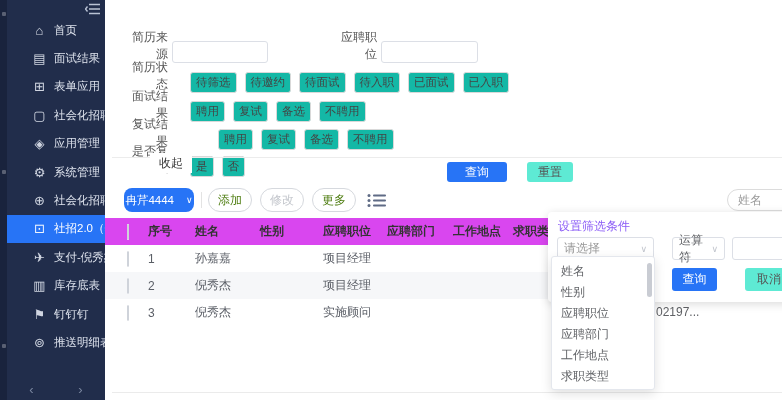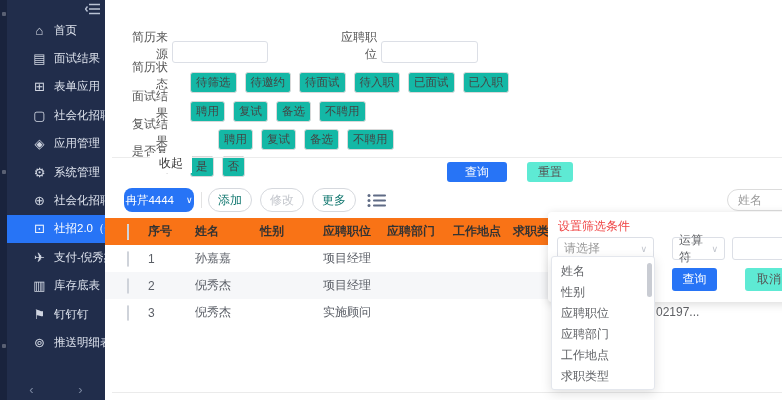--- a/index.html
+++ b/index.html
@@ -39,42 +39,42 @@
   .collapse-tab { position:absolute; left:45px; top:153px; width:42px; height:20px; background:#fff; text-align:center; line-height:20px; color:#333; cursor:pointer; z-index:2; }
   .btn { display:inline-flex; align-items:center; justify-content:center; border:none; border-radius:3px; font-size:12px; cursor:pointer; font-family:inherit; }
   .btn-primary { background:#2774f6; color:#fff; }
   .btn-plain { background:#5eead4; color:#555; }
   .q-btn { position:absolute; left:342px; top:162px; width:60px; height:20px; }
   .r-btn { position:absolute; left:422px; top:162px; width:46px; height:20px; }
   
   .user-btn { position:absolute; left:19px; top:188px; width:70px; height:24px; border-radius:8px; gap:12px; font-size:11.5px; }
   .user-btn .chev { font-size:9px; }
   .tdiv { position:absolute; left:96px; top:192px; width:1px; height:16px; background:#e3e3e3; }
-  .ol-btn { position:absolute; top:188px; width:44px; height:24px; background:#fff; border:1px solid #d6d9de; border-radius:12px; color:#0f766e; }
+  .ol-btn { position:absolute; top:188px; width:44px; height:24px; background:#fff; border:1px solid #d6d9de; border-radius:12px; color:#4d7c0f; }
   .ol-btn.add { left:103px; } .ol-btn.edit { left:155px; color:#c3c6cc; } .ol-btn.more { left:207px; }
   .list-icon { position:absolute; left:262px; top:193px; width:20px; height:15px; cursor:pointer; }
   .name-search { position:absolute; left:622px; top:189px; width:68px; height:22px; border:1px solid #dcdcdc; border-radius:11px; padding:0 10px; font-size:12px; outline:none; font-family:inherit; }
   .name-search::placeholder { color:#999; }
   
   .trow { position:absolute; left:0; width:677px; height:27px; display:flex; align-items:center; }
-  .thead { top:218px; background:#f97316; color:#333; font-weight:bold; }
+  .thead { top:218px; background:#d946ef; color:#333; font-weight:bold; }
   .r0 { top:245px; } .r1 { top:272px; background:#f6f7f9; } .r2 { top:299px; color:#5a5e66; }
   .trow { color:#5a5e66; }
   .thead { color:#333; }
   .c-chk { width:24px; flex:0 0 24px; padding-left:3px; margin-left:19px; }
   .c-no { width:47px; flex:0 0 47px; } .c-name { width:65px; flex:0 0 65px; }
   .c-gender { width:63px; flex:0 0 63px; } .c-pos { width:64px; flex:0 0 64px; }
   .c-dept { width:66px; flex:0 0 66px; } .c-loc { width:60px; flex:0 0 60px; }
   .c-jt { width:80px; flex:0 0 80px; }
   .cb { width:13px; height:13px; border:1px solid #cfd3da; border-radius:2px; background:#fff; cursor:pointer; }
   .fragment { position:absolute; left:551px; top:305px; color:#606266; z-index:1; }
   .bottom-line { position:absolute; left:7px; right:0; top:392px; height:1px; background:#ebebeb; }
   
   .fpanel { position:absolute; left:443px; top:212px; width:246px; height:90px; background:#fff; border-radius:4px; box-shadow:0 2px 10px rgba(0,0,0,.15); z-index:5; }
-  .fpanel-title { position:absolute; left:10px; top:6px; color:#ef4444; font-size:12px; }
+  .fpanel-title { position:absolute; left:10px; top:6px; color:#8b5cf6; font-size:12px; }
   .psel { position:absolute; top:25px; height:23px; border:1px solid #dcdfe6; border-radius:3px; background:#fff; display:flex; align-items:center; padding:0 6px; cursor:pointer; justify-content:space-between; }
   .psel .chev { color:#c0c4cc; font-size:9px; margin-left:4px; }
   .psel-field { left:9px; width:97px; color:#999; }
   .psel-op { left:124px; width:53px; color:#606266; }
   .pinput { position:absolute; left:184px; top:25px; width:100px; height:23px; border:1px solid #dcdfe6; border-radius:3px; outline:none; font-family:inherit; padding:0 6px; }
   .p-q { position:absolute; left:124px; top:56px; width:45px; height:23px; }
   .p-c { position:absolute; left:197px; top:56px; width:48px; height:23px; }
   
   .dlist { position:absolute; left:446px; top:256px; width:104px; height:134px; background:#fff; border:1px solid #e4e7ed; border-radius:3px; box-shadow:0 4px 12px rgba(0,0,0,.12); z-index:6; overflow:hidden; padding-top:4px; }
   .dopt { height:21px; line-height:21px; padding-left:9px; color:#606266; cursor:pointer; white-space:nowrap; }

